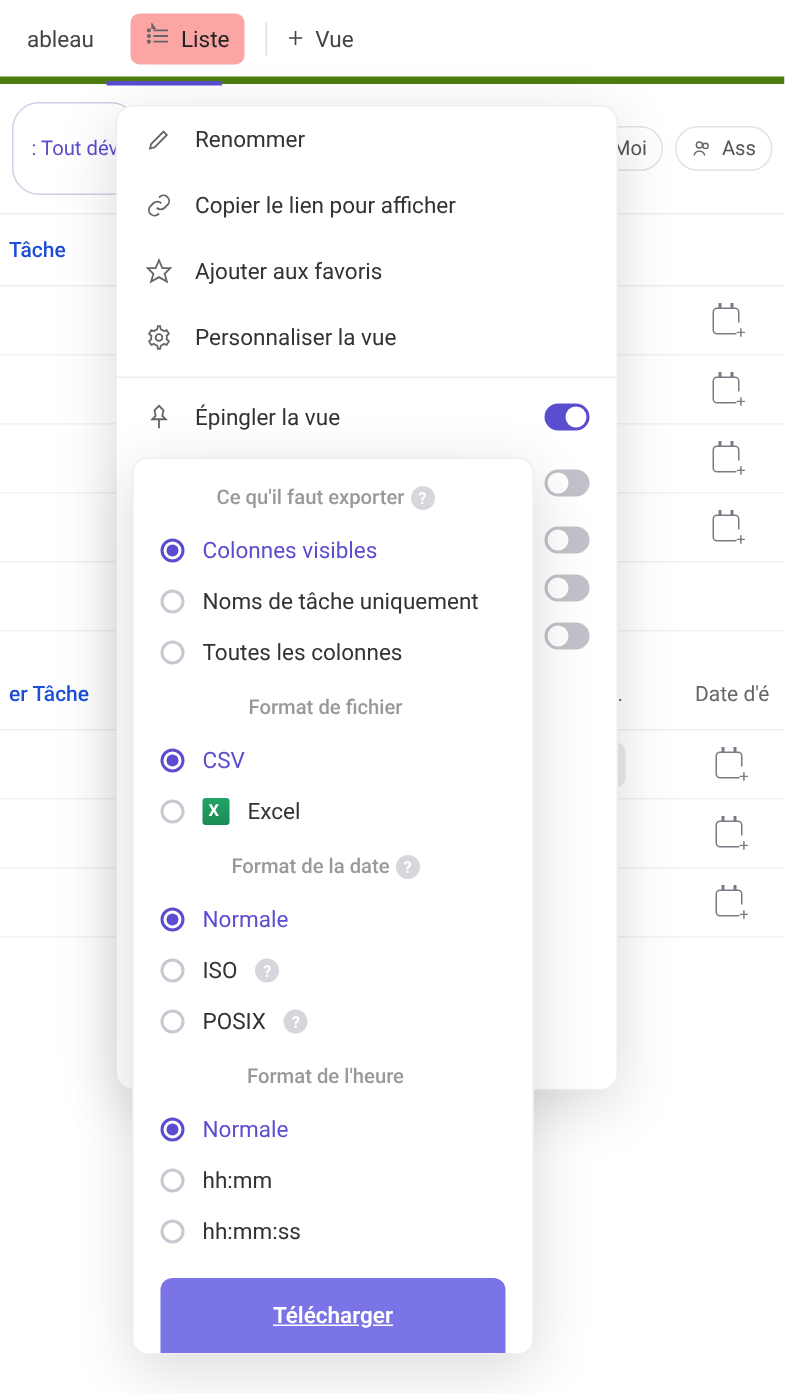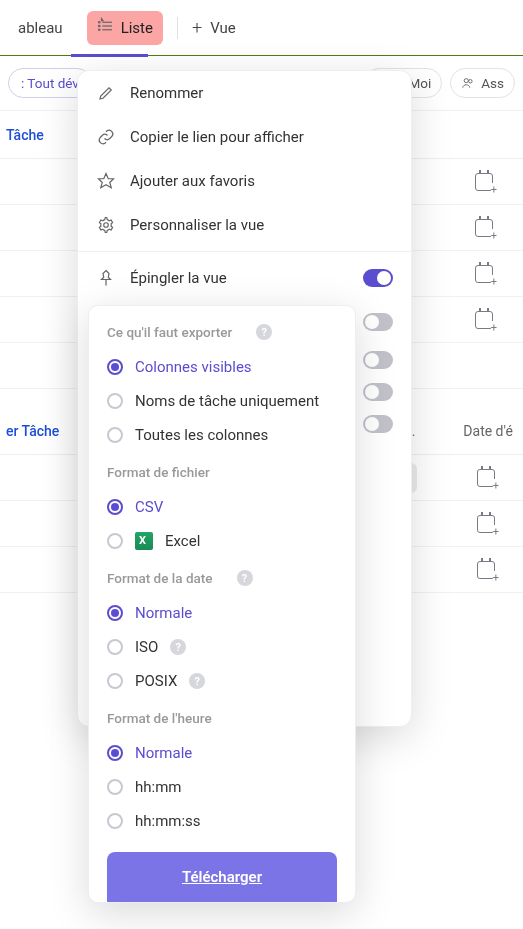--- a/index.html
+++ b/index.html
@@ -1,26 +1,26 @@
 <!DOCTYPE html>
 <html><head>
 <meta charset="utf-8">
 <style>
   * { box-sizing: border-box; margin: 0; padding: 0; font-family: -apple-system, BlinkMacSystemFont, "Segoe UI", Roboto, sans-serif; }
   body { background: #fff; width: 523px; height: 929px; overflow: hidden; position: relative; }
 
-  .topbar { display: flex; align-items: center; height: 56px; border-bottom: 1px solid #4d7c0f; padding: 0 8px; gap: 14px; }
+  .topbar { display: flex; align-items: center; height: 56px; border-bottom: 5px solid #4d7c0f; padding: 0 8px; gap: 14px; }
   .tab-btn { display: flex; align-items: center; gap: 6px; padding: 6px 10px; border-radius: 6px; font-size: 15px; color: #444; cursor: pointer; }
   .tab-btn.active { background: #fca5a5; color: #222; position: relative; }
   .tab-underline { position: absolute; left: 71px; top: 54px; width: 77px; height: 3px; background: #5b4dcf; }
   .divider-v { width: 1px; height: 22px; background: #e0e0e6; }
   .plus-vue { display: flex; align-items: center; gap: 8px; color: #444; font-size: 15px; cursor: pointer; }
 
   .filterbar { display: flex; align-items: center; padding: 12px 8px; gap: 8px; border-bottom: 1px solid #f0f0f3; }
-  .chip { border: 1px solid #cfcfe6; border-radius: 18px; padding: 6px 12px; font-size: 13.5px; color: #5b4dcf; background: #fff; }
+  .chip { border: 1px solid #cfcfe6; border-radius: 18px; padding: 22px 12px; font-size: 13.5px; color: #5b4dcf; background: #fff; }
   .chip-gray { border: 1px solid #e2e2e8; border-radius: 18px; padding: 6px 10px; font-size: 13.5px; color: #555; display: flex; align-items: center; gap: 6px; }
 
   .col-header { display: flex; align-items: center; height: 48px; border-bottom: 1px solid #eee; padding-left: 6px; }
   .col-header .name { font-size: 14px; color: #1d4ed8; font-weight: 500; }
   .col-header .right { margin-left: auto; display: flex; gap: 48px; padding-right: 10px; color: #666; font-size: 14px; }
 
   .row { height: 46px; border-bottom: 1px solid #f1f1f4; display: flex; align-items: center; }
   .row .icon-right { margin-left: auto; margin-right: 30px; color: #666; }
 
   .primary-btn-bg { position: absolute; left: 310px; top: 664px; width: 90px; height: 40px; background: #7b74e6; border-radius: 8px; }
@@ -30,21 +30,21 @@
   .ctx-item { display: flex; align-items: center; gap: 14px; padding: 12px 18px; font-size: 15px; color: #333; cursor: pointer; }
   .ctx-item .ico { width: 20px; height: 20px; display: flex; align-items: center; justify-content: center; color: #666; }
   .ctx-sep { height: 1px; background: #eee; margin: 4px 0; }
   .toggle { width: 30px; height: 18px; border-radius: 10px; background: #c1c1c9; position: relative; margin-left: auto; }
   .toggle.on { background: #5b4dcf; }
   .toggle::after { content: ""; position: absolute; width: 14px; height: 14px; border-radius: 50%; background: #fff; top: 2px; left: 2px; }
   .toggle.on::after { left: 14px; }
 
   
   .sub { position: absolute; left: 88px; top: 305px; width: 268px; background: #fff; border-radius: 10px; box-shadow: 0 10px 40px rgba(0,0,0,0.15); border: 1px solid #eee; padding: 14px 0 0 0; }
-  .sub-h { display: flex; align-items: center; gap: 24px; padding: 4px 28px 10px 18px; font-size: 13.5px; color: #999; font-weight: 500; }
+  .sub-h { display: flex; align-items: center; gap: 4px; padding: 4px 28px 10px 18px; font-size: 13.5px; color: #999; font-weight: 500; justify-content: center; }
   .radio-row { display: flex; align-items: center; gap: 12px; padding: 8px 18px; font-size: 15px; color: #333; cursor: pointer; }
   .radio { width: 16px; height: 16px; border: 2px solid #c8c8d2; border-radius: 50%; position: relative; flex-shrink: 0; }
   .radio.sel { border-color: #5b4dcf; }
   .radio.sel::after { content:""; position:absolute; width:8px; height:8px; background:#5b4dcf; border-radius:50%; top:2px; left:2px; }
   .radio-row.sel { color: #5b4dcf; }
   .dl-btn { margin: 14px 18px 0 18px; background: #7b74e6; color: #fff; text-align: center; padding: 16px 0; border-radius: 8px 8px 0 0; font-size: 15px; font-weight: 600; cursor: pointer; text-decoration: underline; }
   .help-ico { width: 16px; height: 16px; border-radius: 50%; background: #d6d6dd; color: #fff; font-size: 11px; display:flex; align-items:center; justify-content:center; font-weight: bold; }
   .excel-ico { width: 18px; height: 18px; background: linear-gradient(#22a566,#1a8a55); border-radius: 2px; position: relative; }
   .excel-ico::after { content:"X"; color:#fff; font-size:11px; font-weight:bold; position:absolute; top:2px; left:4px; }
 

